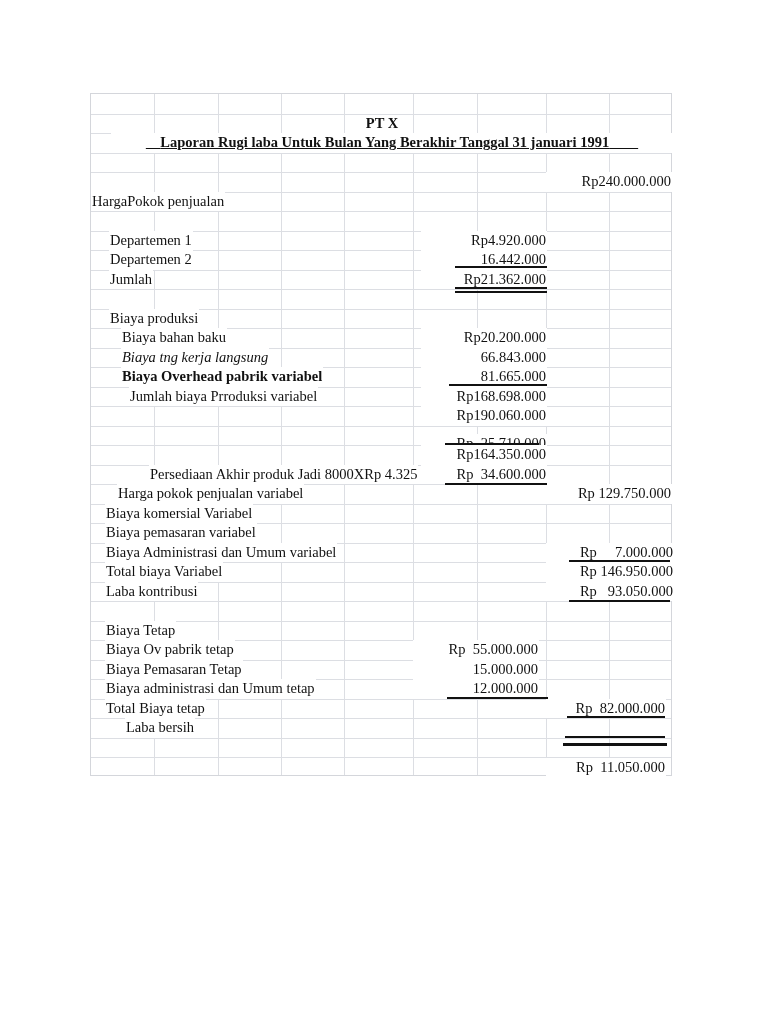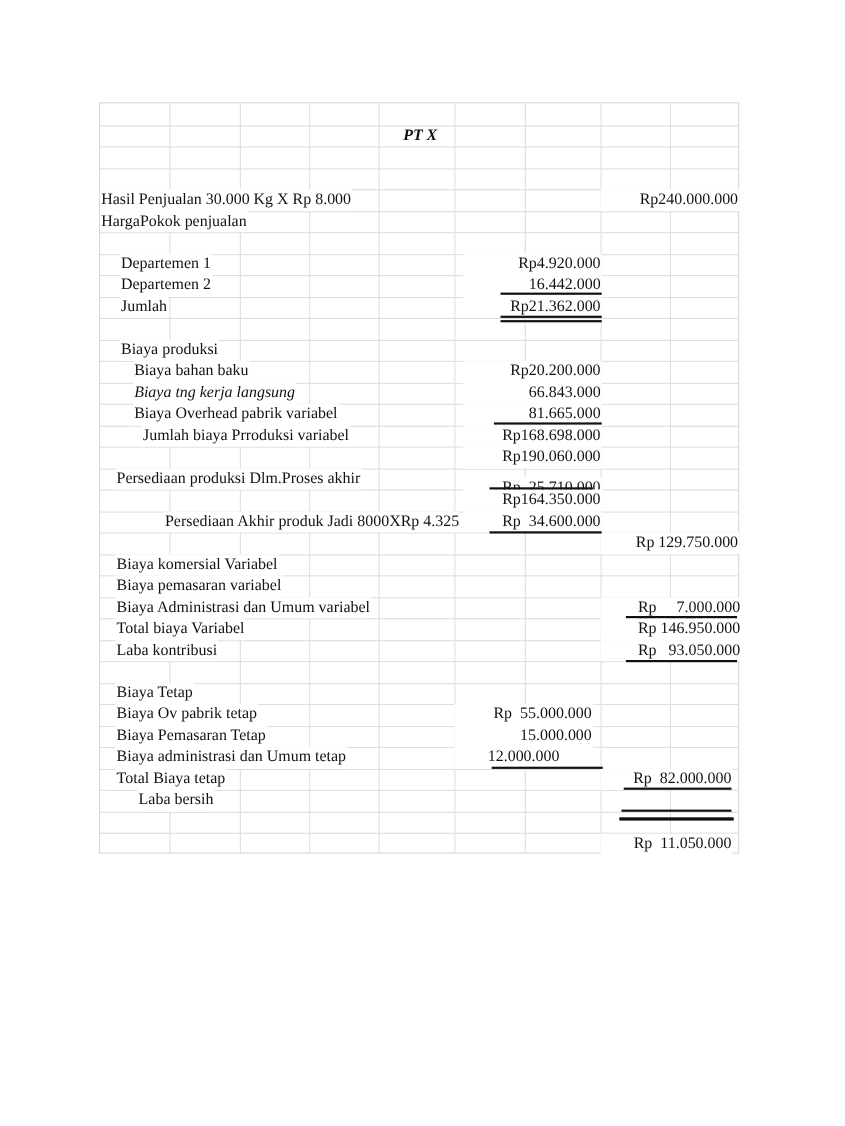--- a/index.html
+++ b/index.html
@@ -6,21 +6,21 @@
   body { width: 768px; height: 1024px; position: relative; overflow: hidden;
          font-family: "Liberation Serif", "DejaVu Serif", serif; color: #111; }
   .sheet { position: absolute; left: 90px; top: 93px; width: 582px; height: 683px;
            border: 1px solid #d4d6db; box-sizing: border-box; }
   .vline { position: absolute; top: 0; bottom: 0; width: 1px; background: #dcdee3; }
   .hline { position: absolute; left: 0; right: 0; height: 1px; background: #dcdee3; }
   .cell { position: absolute; height: 19.5px; line-height: 19.5px; font-size: 14.5px;
           white-space: nowrap; background: #fff; padding: 0 1px; }
   .right { text-align: right; }
   .center { text-align: center; }
-  .bold { font-weight: bold; font-style: italic; }
+  .bold { font-weight: bold; }
   .rule { position: absolute; height: 2px; background: #111; }
   .rule.thick { height: 2.5px; }
 </style>
 </head>
 <body>
 
 <div class="sheet">
 
   <div class="vline" style="left:63px"></div>
   <div class="vline" style="left:127px"></div>
@@ -62,22 +62,24 @@
       <div class="hline" style="top: 565.5px;"></div>
       <div class="hline" style="top: 585px;"></div>
       <div class="hline" style="top: 604.5px;"></div>
       <div class="hline" style="top: 624px;"></div>
       <div class="hline" style="top: 643.5px;"></div>
       <div class="hline" style="top: 663px;"></div>
     </div>
 
   <div class="cell bold center" style="left:0; width:580px; top:19.5px; background:transparent;">PT X</div>
 
+  <div class="cell bold center" style="left:20px; width:560px; top:39px; background:#fff;">
+    <span style="text-decoration: underline;">&nbsp;&nbsp;&nbsp;&nbsp;<span>Laporan Rugi laba Untuk Bulan Yang Berakhir Tanggal 31 januari 1991</span>&nbsp;&nbsp;&nbsp;&nbsp;&nbsp;&nbsp;&nbsp;&nbsp;</span>
+  </div>
 
-  <div class="cell" style="left:0; top:78px;">Hasil Penjualan 30.000 Kg X Rp 8.000</div>
   <div class="cell right" style="left:455px; width:124px; top:78px;">Rp240.000.000</div>
 
   <div class="cell" style="left:0; top:97.5px;">HargaPokok penjualan</div>
 
 
   <div class="cell" style="left:18px; top:136.5px;">Departemen 1</div>
   <div class="cell right" style="left:330px; width:124px; top:136.5px;">Rp4.920.000</div>
 
   <div class="cell" style="left:18px; top:156px;">Departemen 2</div>
   <div class="cell right" style="left:330px; width:124px; top:156px;">16.442.000</div>
@@ -86,36 +88,36 @@
   <div class="cell right" style="left:330px; width:124px; top:175.5px;">Rp21.362.000</div>
 
   <div class="cell" style="left:18px; top:214.5px;">Biaya produksi</div>
 
   <div class="cell" style="left:30px; top:234px;">Biaya bahan baku</div>
   <div class="cell right" style="left:330px; width:124px; top:234px;">Rp20.200.000</div>
 
   <div class="cell" style="left:30px; top:253.5px;font-style:italic;">Biaya tng kerja langsung</div>
   <div class="cell right" style="left:330px; width:124px; top:253.5px;">66.843.000</div>
 
-  <div class="cell" style="left:30px; top:273px;">Biaya Overhead pabrik variabel</div>
+  <div class="cell" style="left:30px; top:273px;font-weight:bold;">Biaya Overhead pabrik variabel</div>
   <div class="cell right" style="left:330px; width:124px; top:273px;">81.665.000</div>
 
   <div class="cell" style="left:14px; top:292.5px;margin-left:24px;">Jumlah biaya Prroduksi variabel</div>
   <div class="cell right" style="left:330px; width:124px; top:292.5px;">Rp168.698.000</div>
 
   <div class="cell right" style="left:330px; width:124px; top:312px;">Rp190.060.000</div>
 
-  <div class="cell" style="left:14px; top:331.5px;">Persediaan produksi Dlm.Proses akhir</div>
   <div class="cell right" style="left:330px; width:124px; top:340px; white-space:pre;">Rp  25.710.000</div>
 
   <div class="cell right" style="left:330px; width:124px; top:351px;">Rp164.350.000</div>
 
   <div class="cell" style="left:14px; top:370.5px;margin-left:44px;">Persediaan Akhir produk Jadi 8000XRp 4.325</div>
   <div class="cell right" style="left:330px; width:124px; top:370.5px; white-space:pre;">Rp  34.600.000</div>
 
+  <div class="cell" style="left:26px; top:390px;">Harga pokok penjualan variabel</div>
   <div class="cell right" style="left:455px; width:124px; top:390px;">Rp 129.750.000</div>
 
   <div class="cell" style="left:14px; top:409.5px;">Biaya komersial Variabel</div>
 
   <div class="cell" style="left:14px; top:429px;">Biaya pemasaran variabel</div>
   <div class="cell right" style="left:455px; width:126px; top:429px; white-space:pre;margin-top:27px;">Rp   10.200.000</div>
 
   <div class="cell" style="left:14px; top:448.5px;">Biaya Administrasi  dan Umum variabel</div>
   <div class="cell right" style="left:455px; width:126px; top:448.5px; white-space:pre;">Rp     7.000.000</div>
 
@@ -127,21 +129,21 @@
 
   <div class="cell" style="left:14px; top:526.5px;">Biaya Tetap</div>
 
   <div class="cell" style="left:14px; top:546px;">Biaya Ov pabrik tetap</div>
   <div class="cell right" style="left:322px; width:124px; top:546px; white-space:pre;">Rp  55.000.000</div>
 
   <div class="cell" style="left:14px; top:565.5px;">Biaya Pemasaran Tetap</div>
   <div class="cell right" style="left:322px; width:124px; top:565.5px;">15.000.000</div>
 
   <div class="cell" style="left:14px; top:585px;">Biaya administrasi dan Umum tetap</div>
-  <div class="cell right" style="left:322px; width:124px; top:585px;text-align:center;">12.000.000</div>
+  <div class="cell right" style="left:322px; width:124px; top:585px;">12.000.000</div>
 
   <div class="cell" style="left:14px; top:604.5px;">Total Biaya tetap</div>
   <div class="cell right" style="left:455px; width:118px; top:604.5px; white-space:pre;">Rp  82.000.000</div>
 
   <div class="cell" style="left:34px; top:624px;">Laba bersih</div>
   <div class="cell right" style="left:455px; width:118px; top:624px; white-space:pre;margin-top:40px;">Rp  11.050.000</div>
 
   <div class="rule" style="left:364px; width:92px; top:172px;"></div>
   <div class="rule" style="left:364px; width:92px; top:193px;"></div>
   <div class="rule" style="left:364px; width:92px; top:196.5px;"></div>

